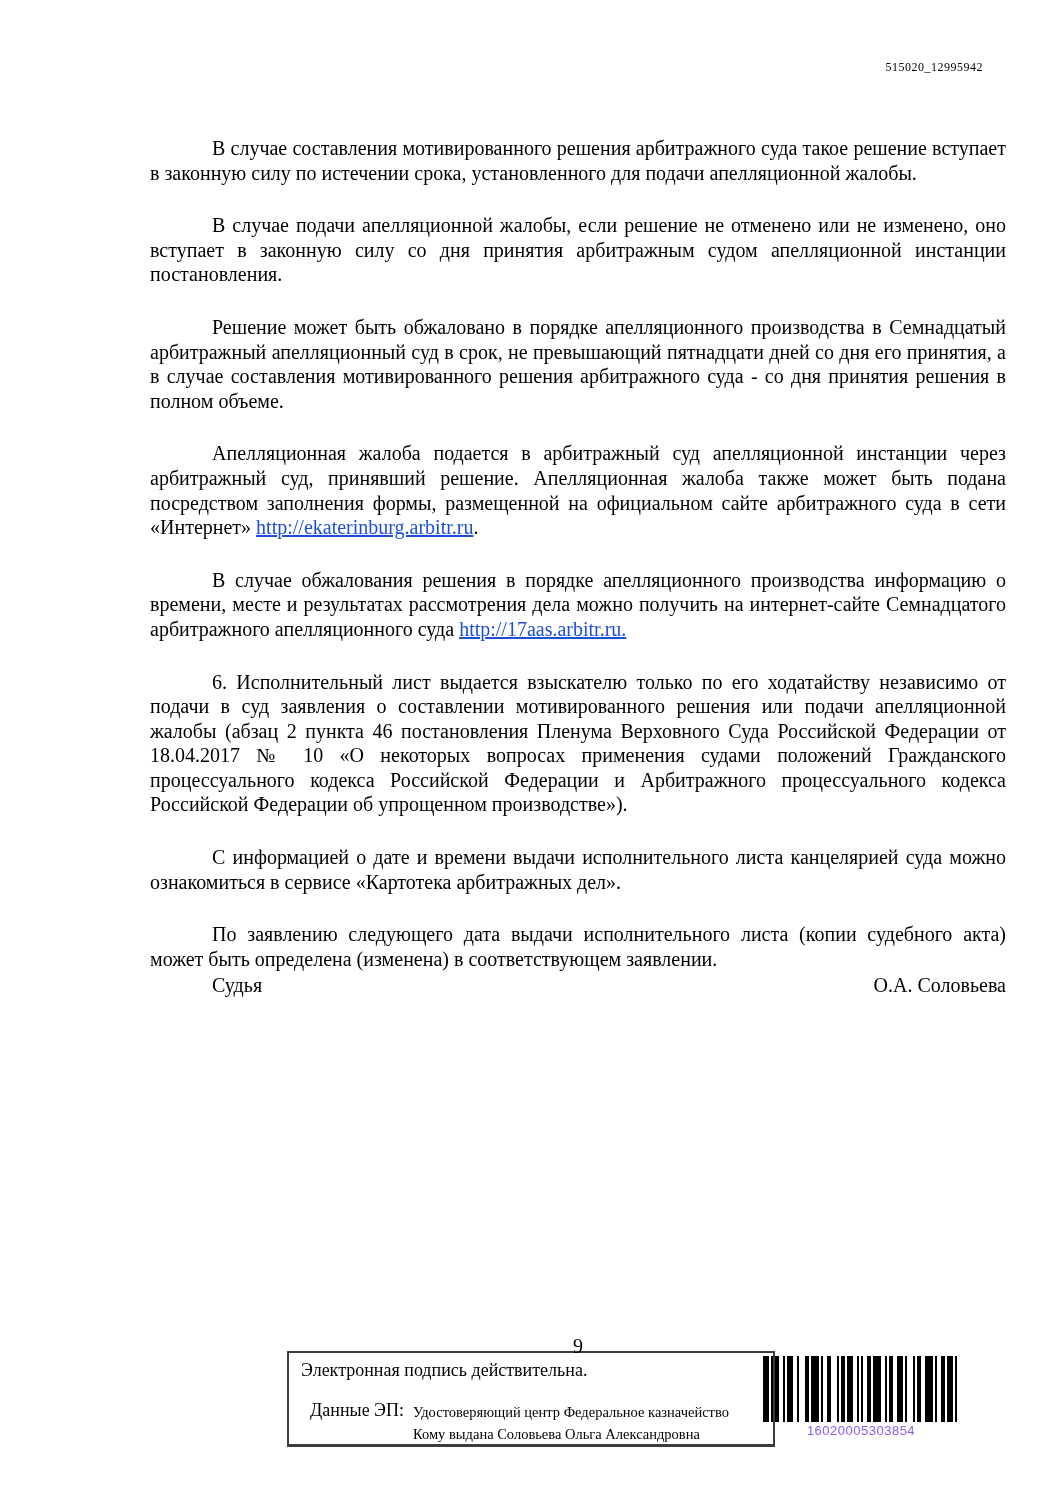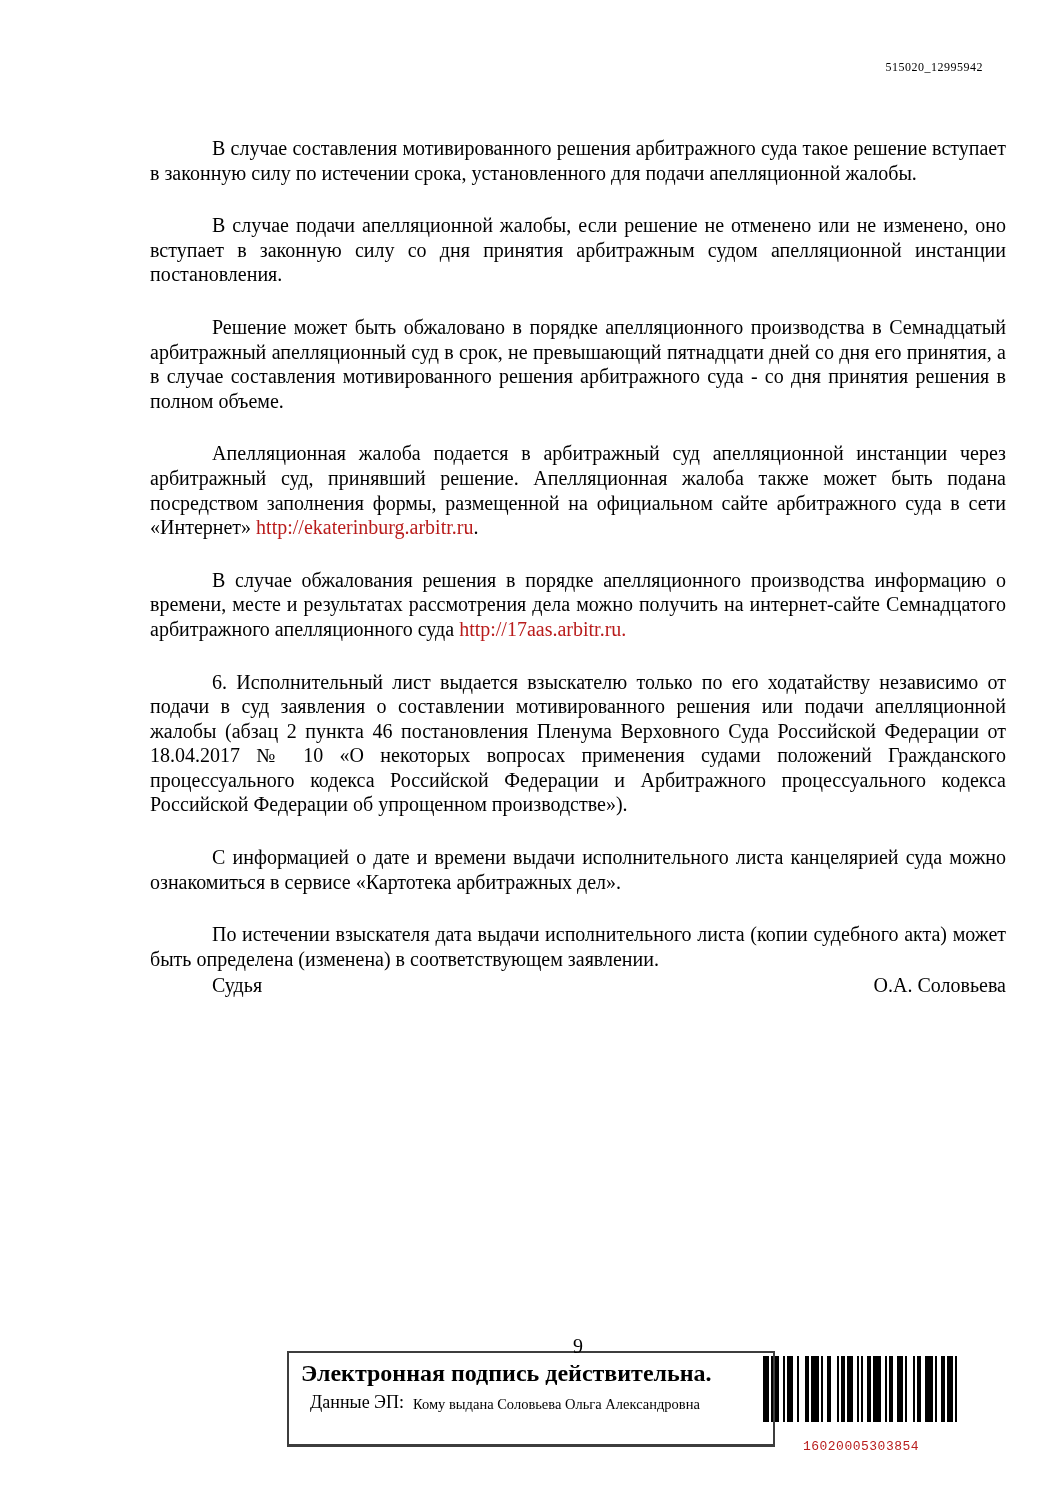--- a/index.html
+++ b/index.html
@@ -27,21 +27,22 @@
     width: 856px;
     font-size: 20px;
     line-height: 24.6px;
     text-align: justify;
   }
   .content p {
     text-indent: 62px;
     margin-top: 28px;
   }
   .content a {
-    color: #b91c1c;
+    color: #1d4ed8;
+    text-decoration: underline;
     cursor: pointer;
   }
   .signature-row {
     position: absolute;
     left: 150px; top: 974px;
     width: 856px;
     font-size: 20px;
     display: flex;
     justify-content: space-between;
   }
@@ -59,23 +60,22 @@
     position: absolute;
     left: 287px; top: 1351px;
     width: 488px; height: 96px;
     border: 2px solid #3d3d3d;
     border-bottom-width: 3px;
     background: #ffffff;
     padding: 7px 12px 4px 12px;
     z-index: 1;
   }
   .stamp-line1 {
-    font-size: 24px;
-    margin-bottom: 5px;
-    font-weight: bold;
+    font-size: 18px;
+    margin-bottom: 19px;
   }
   .stamp-row { display: flex; }
   .stamp-label {
     font-size: 18px;
     width: 112px;
     flex: 0 0 112px;
     text-align: center;
   }
   .stamp-details {
     font-size: 14.5px;
@@ -84,25 +84,25 @@
   }
   .barcode-wrap {
     position: absolute;
     left: 763px; top: 1356px;
     width: 196px;
     z-index: 2;
     text-align: center;
   }
   .barcode-bars { display: block; width: 196px; height: 66px; }
   .barcode-number {
-    font-family: Liberation Mono, monospace;
+    font-family: Liberation Sans, sans-serif;
     font-size: 13px;
     letter-spacing: 0.5px;
-    margin-top: 17px;
-    color: #b91c1c;
+    margin-top: 1px;
+    color: #8b5cf6;
   }
 </style>
 </head>
 <body>
 
 <div class="page">
 
   <div class="doc-header">515020_12995942</div>
 
   <div class="content">
@@ -121,36 +121,37 @@
     <p>
       <span>В случае обжалования решения в порядке апелляционного производства информацию о времени, месте и результатах рассмотрения дела можно получить на интернет-сайте Семнадцатого арбитражного апелляционного суда </span><a>http://17aas.arbitr.ru.</a><span></span>
     </p>
     <p>
       <span>6. Исполнительный лист выдается взыскателю только по его ходатайству независимо от подачи в суд заявления о составлении мотивированного решения или подачи апелляционной жалобы (абзац 2 пункта 46 постановления Пленума Верховного Суда Российской Федерации  от 18.04.2017 № 10 «О некоторых вопросах применения судами положений Гражданского процессуального кодекса Российской Федерации и Арбитражного процессуального кодекса Российской Федерации об упрощенном производстве»).</span>
     </p>
     <p>
       <span>С информацией о дате и времени выдачи исполнительного листа канцелярией суда можно ознакомиться в сервисе «Картотека арбитражных дел».</span>
     </p>
     <p>
-      <span>По истечении взыскателя дата выдачи исполнительного листа (копии судебного акта) может быть определена (изменена) в соответствующем заявлении.</span>
+      <span>По заявлению следующего дата выдачи исполнительного листа (копии судебного акта) может быть определена (изменена) в соответствующем заявлении.</span>
     </p>
   </div>
 
   <div class="signature-row">
     <span class="judge-label">Судья</span>
     <span class="judge-name">О.А. Соловьева</span>
   </div>
 
   <div class="page-number">9</div>
 
   <div class="stamp-box">
     <div class="stamp-line1">Электронная подпись действительна.</div>
     <div class="stamp-row">
       <div class="stamp-label">Данные ЭП:</div>
       <div class="stamp-details">
+        <div>Удостоверяющий центр Федеральное казначейство</div>
         <div>Кому выдана Соловьева Ольга Александровна</div>
       </div>
     </div>
   </div>
 
   <div class="barcode-wrap">
     <svg class="barcode-bars" xmlns="http://www.w3.org/2000/svg" viewBox="0 0 196 66" shape-rendering="crispEdges">
         <rect x="0" y="0" width="6" height="66" fill="#000"></rect>
         <rect x="8" y="0" width="2" height="66" fill="#000"></rect>
         <rect x="12" y="0" width="4" height="66" fill="#000"></rect>

